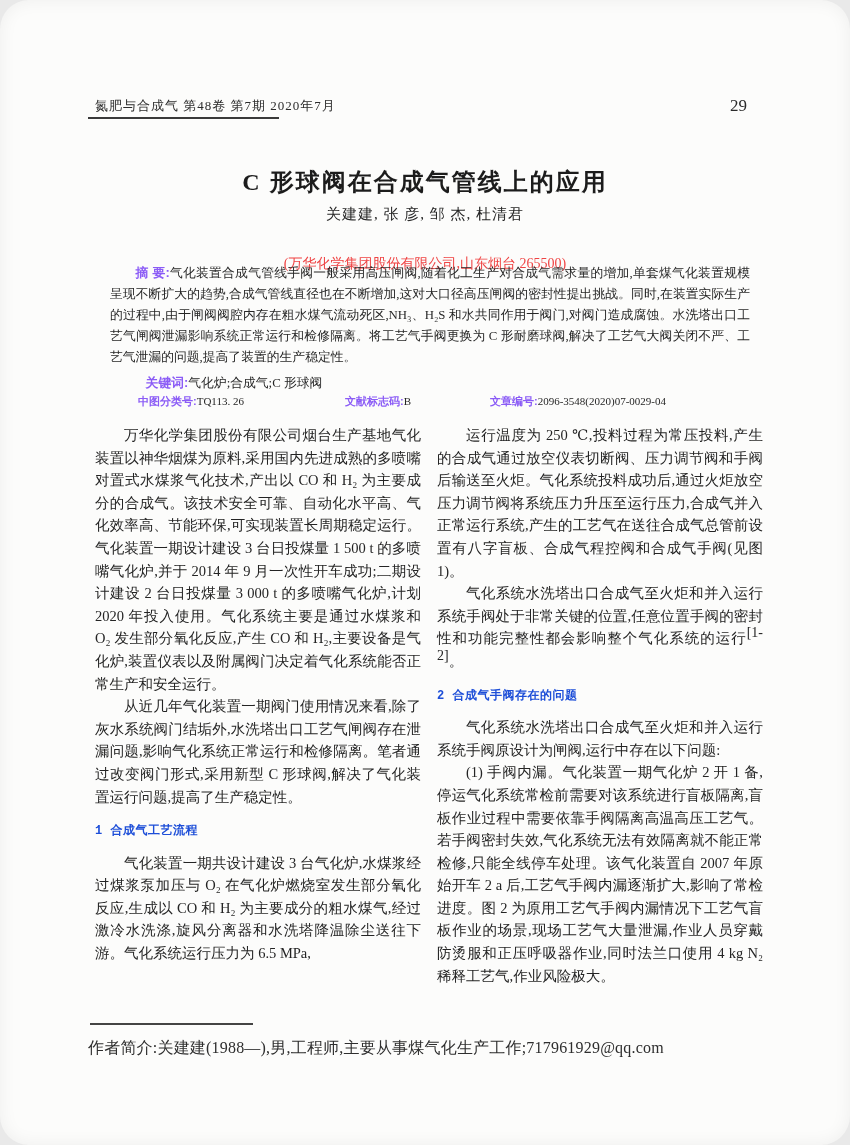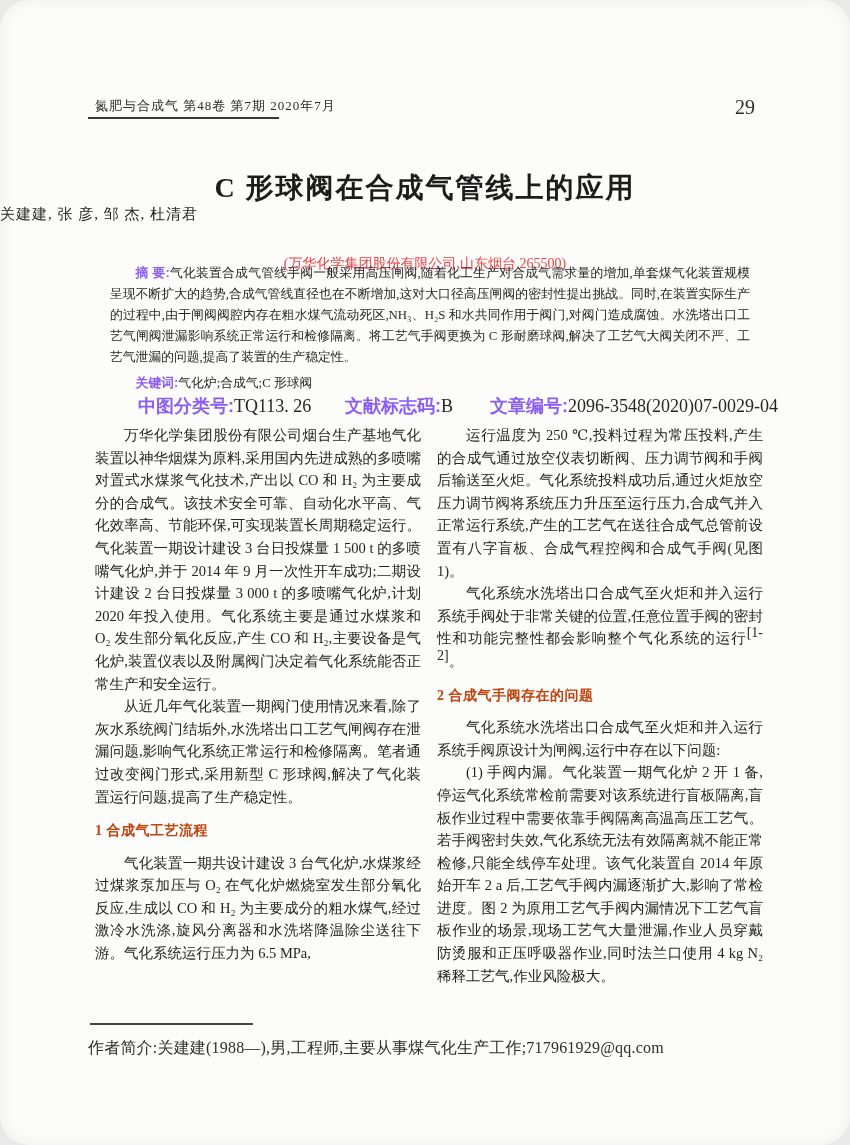--- a/index.html
+++ b/index.html
@@ -21,73 +21,73 @@
   .header-journal {
     position: absolute; top: 97px; left: 95px;
     font-size: 13px; letter-spacing: 1px; color: #2b2b2b;
   }
   .header-rule {
     position: absolute; top: 117px; left: 88px;
     width: 191px; height: 2px; background: #3a3a3a;
   }
   .header-pageno {
     position: absolute; top: 96px; left: 730px; width: 30px;
-    font-size: 20px; color: #2b2b2b; text-align: center;
+    font-size: 17px; color: #2b2b2b; text-align: left;
   }
 
   
   .title {
     position: absolute; top: 150px; left: 0; width: 100%;
-    text-align: center; font-size: 28px; font-weight: bold;
+    text-align: center; font-size: 24px; font-weight: bold;
     letter-spacing: 2px; color: #1c1c1c;
   }
   .authors {
     position: absolute; top: 205px; left: 0; width: 100%;
-    text-align: left; font-size: 15px; letter-spacing: 1px; color: #262626;
+    text-align: center; font-size: 15px; letter-spacing: 1px; color: #262626;
   }
   .affiliation {
     position: absolute; top: 231px; left: 0; width: 100%;
     text-align: center; font-size: 14px; color: #ef4444; margin-top: 24px;
   }
 
   
   .abstract {
     position: absolute; top: 262px; left: 110px; width: 640px;
     font-size: 12.8px; line-height: 21px; text-align: justify; color: #262626;
   }
   .abstract p { margin: 0; text-indent: 2em; }
   .inline-label {
     font-family: "Liberation Sans", "DejaVu Sans", sans-serif;
     font-weight: bold; color: #8b5cf6;
   }
   .keywords {
-    position: absolute; top: 372px; left: 110px; width: 640px;
+    position: absolute; top: 372px; left: 120px; width: 640px;
     font-size: 12.8px; line-height: 21px; text-indent: 2em; color: #262626;
   }
   .meta-row {
     position: absolute; top: 394px; left: 110px; width: 640px; height: 21px;
-    font-size: 18px; color: #262626;
+    font-size: 11px; color: #262626;
   }
   .meta-item { position: absolute; top: 0; white-space: nowrap; }
   .meta-clc   { left: 28px; }
   .meta-code  { left: 235px; text-align: right; }
   .meta-artid { left: 380px; }
 
   
   .col {
     position: absolute; top: 424px; width: 326px;
     font-size: 14.5px; line-height: 22.6px;
     text-align: justify; color: #242424;
   }
   .col-left  { left: 95px; }
   .col-right { left: 437px; }
   .col p { margin: 0; text-indent: 2em; }
   .col h2 {
-    font-family: Liberation Serif, serif;
-    font-size: 14px; font-weight: bold; color: #c2410c;
+    font-family: Liberation Mono, monospace;
+    font-size: 12px; font-weight: bold; color: #1d4ed8;
     margin: 12px 0 9px 0; text-indent: 0; letter-spacing: 0.5px;
   }
   sup.ref { font-size: 14px; line-height: 0; }
 
   
   .footnote-rule {
     position: absolute; top: 1023px; left: 90px;
     width: 163px; height: 1.6px; background: #444;
   }
   .footnote {
@@ -125,19 +125,19 @@
     <p>从近几年气化装置一期阀门使用情况来看,除了灰水系统阀门结垢外,水洗塔出口工艺气闸阀存在泄漏问题,影响气化系统正常运行和检修隔离。笔者通过改变阀门形式,采用新型 C 形球阀,解决了气化装置运行问题,提高了生产稳定性。</p>
     <h2>1 合成气工艺流程</h2>
     <p>气化装置一期共设计建设 3 台气化炉,水煤浆经过煤浆泵加压与 O₂ 在气化炉燃烧室发生部分氧化反应,生成以 CO 和 H₂ 为主要成分的粗水煤气,经过激冷水洗涤,旋风分离器和水洗塔降温除尘送往下游。气化系统运行压力为 6.5 MPa,</p>
   </div>
 
   <div class="col col-right">
     <p>运行温度为 250 ℃,投料过程为常压投料,产生的合成气通过放空仪表切断阀、压力调节阀和手阀后输送至火炬。气化系统投料成功后,通过火炬放空压力调节阀将系统压力升压至运行压力,合成气并入正常运行系统,产生的工艺气在送往合成气总管前设置有八字盲板、合成气程控阀和合成气手阀(见图 1)。</p>
     <p><span>气化系统水洗塔出口合成气至火炬和并入运行系统手阀处于非常关键的位置,任意位置手阀的密封性和功能完整性都会影响整个气化系统的运行</span><sup class="ref">[1-2]</sup><span>。</span></p>
     <h2>2 合成气手阀存在的问题</h2>
     <p>气化系统水洗塔出口合成气至火炬和并入运行系统手阀原设计为闸阀,运行中存在以下问题:</p>
-    <p>(1) 手阀内漏。气化装置一期气化炉 2 开 1 备,停运气化系统常检前需要对该系统进行盲板隔离,盲板作业过程中需要依靠手阀隔离高温高压工艺气。若手阀密封失效,气化系统无法有效隔离就不能正常检修,只能全线停车处理。该气化装置自 2014 年原始开车 2 a 后,工艺气手阀内漏逐渐扩大,影响了常检进度。图 2 为原用工艺气手阀内漏情况下工艺气盲板作业的场景,现场工艺气大量泄漏,作业人员穿戴防烫服和正压呼吸器作业,同时法兰口使用 4 kg N₂ 稀释工艺气,作业风险极大。</p>
+    <p>(1) 手阀内漏。气化装置一期气化炉 2 开 1 备,停运气化系统常检前需要对该系统进行盲板隔离,盲板作业过程中需要依靠手阀隔离高温高压工艺气。若手阀密封失效,气化系统无法有效隔离就不能正常检修,只能全线停车处理。该气化装置自 2007 年原始开车 2 a 后,工艺气手阀内漏逐渐扩大,影响了常检进度。图 2 为原用工艺气手阀内漏情况下工艺气盲板作业的场景,现场工艺气大量泄漏,作业人员穿戴防烫服和正压呼吸器作业,同时法兰口使用 4 kg N₂ 稀释工艺气,作业风险极大。</p>
   </div>
 
   <div class="footnote-rule"></div>
   <div class="footnote">作者简介:关建建(1988—),男,工程师,主要从事煤气化生产工作;717961929@qq.com</div>
 
 </div>
 
 </body></html>

